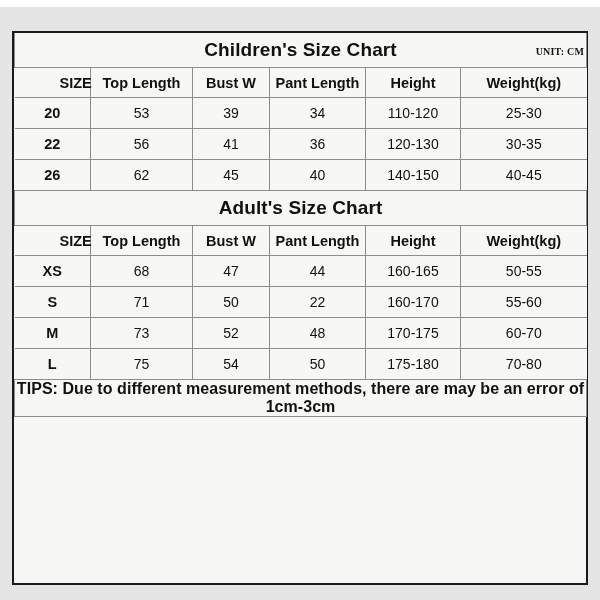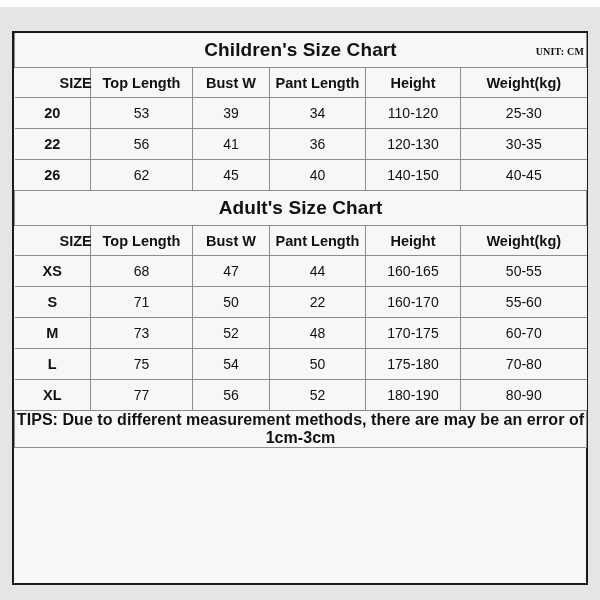--- a/index.html
+++ b/index.html
@@ -223,27 +223,19 @@
             <td class="edge-r">60-70</td>
           </tr>
           <tr class="data-row">
             <td class="size-cell edge-l">L</td>
             <td class="">75</td>
             <td class="">54</td>
             <td class="">50</td>
             <td class="">175-180</td>
             <td class="edge-r">70-80</td>
           </tr>
-          <tr class="data-row">
-            <td class="size-cell edge-l">XL</td>
-            <td class="">77</td>
-            <td class="">56</td>
-            <td class="">52</td>
-            <td class="">180-190</td>
-            <td class="edge-r">80-90</td>
-          </tr>
           <tr class="tips-row">
             <td colspan="6">TIPS: Due to different measurement methods, there are may be an error of 1cm-3cm</td>
           </tr>
         </tbody>
     </table>
   </div>
 </div>
 
 </body></html>

